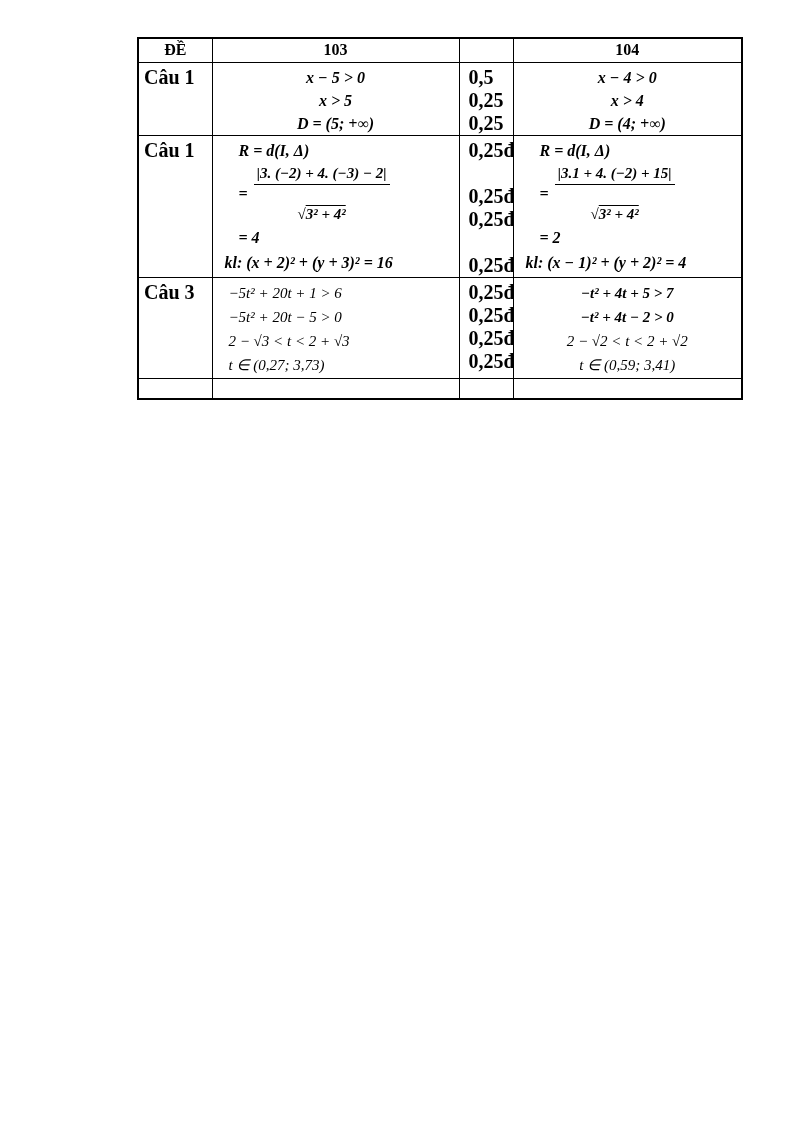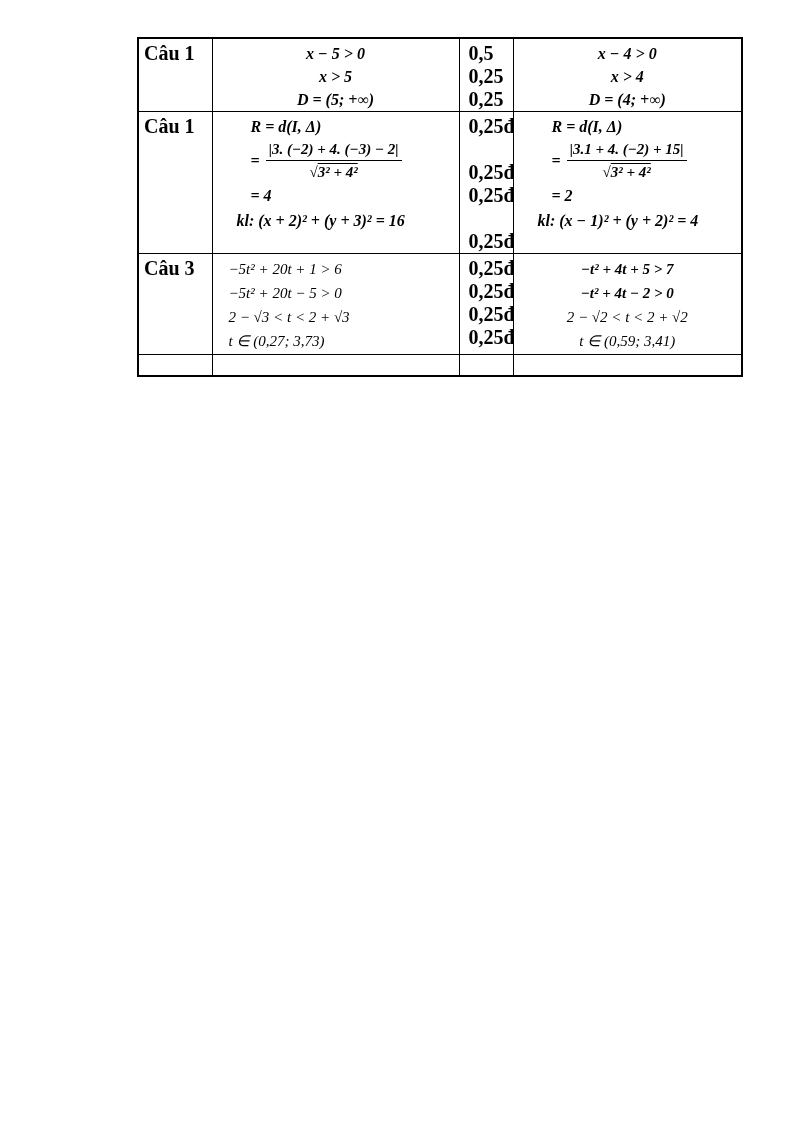--- a/index.html
+++ b/index.html
@@ -54,36 +54,37 @@
 
   .math-line {
     font-style: italic;
     font-size: 16px;
     line-height: 23px;
     white-space: nowrap;
   }
   .b { font-weight: bold; }
   .small { font-size: 15px; line-height: 24px; }
 
-  td.work-cell { padding-left: 24px; }
+  td.work-cell { padding-left: 12px; }
   .indent { margin-left: 14px; }
 
   .frac-row {
     display: flex;
     align-items: center;
     gap: 6px;
     margin: 2px 0 2px 14px;
     font-style: italic;
     font-weight: bold;
     font-size: 16px;
   }
   .frac {
     display: inline-flex;
     flex-direction: column;
     align-items: center;
+    gap: 18px;
   }
   .frac .num {
     font-size: 15px;
     line-height: 19px;
     padding: 0 3px 1px 3px;
     border-bottom: 1.5px solid #000;
     white-space: nowrap;
   }
   .frac .den {
     font-size: 15px;
@@ -112,20 +113,26 @@
 
   <table class="answer-table">
     <colgroup>
       <col style="width:74px">
       <col style="width:247px">
       <col style="width:54px">
       <col style="width:229px">
     </colgroup>
     <tbody>
 
+      <tr class="header-row">
+        <td>ĐỀ</td>
+        <td>103</td>
+        <td></td>
+        <td>104</td>
+      </tr>
 
       <tr class="row-1">
         <td class="label-cell">Câu 1</td>
         <td class="center-cell">
           <div class="math-line b">x − 5 &gt; 0</div>
           <div class="math-line b">x &gt; 5</div>
           <div class="math-line b">D = (5; +∞)</div>
         </td>
         <td class="points-cell">
           <div class="score-line">0,5</div>

